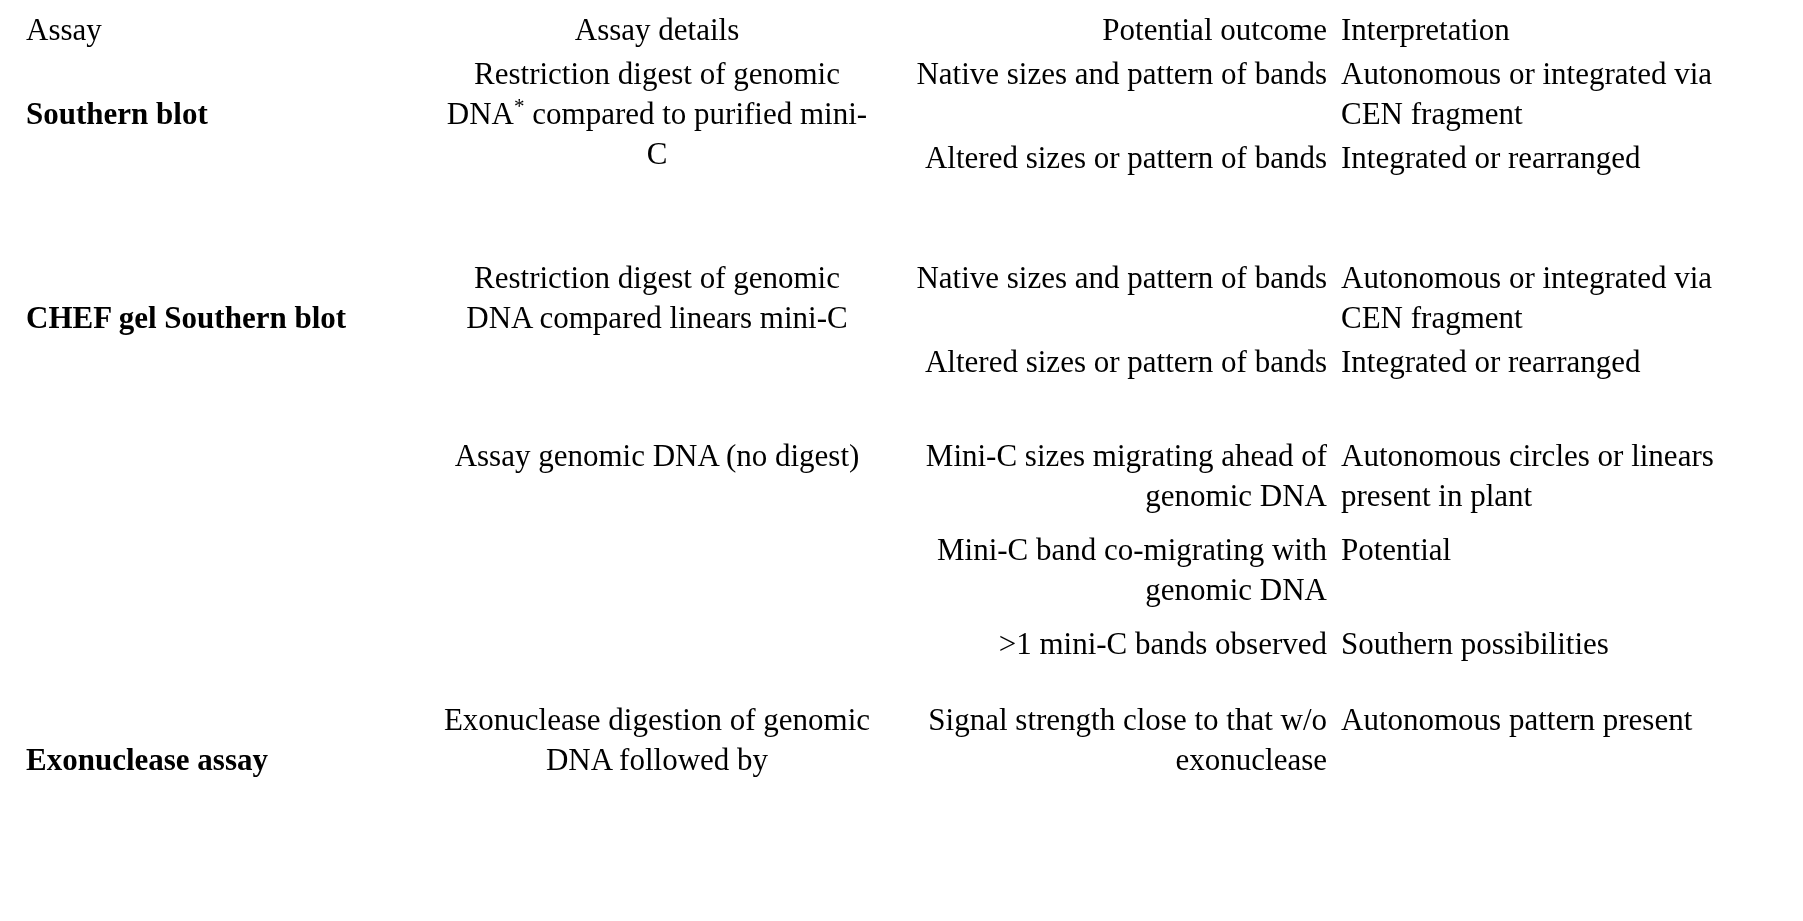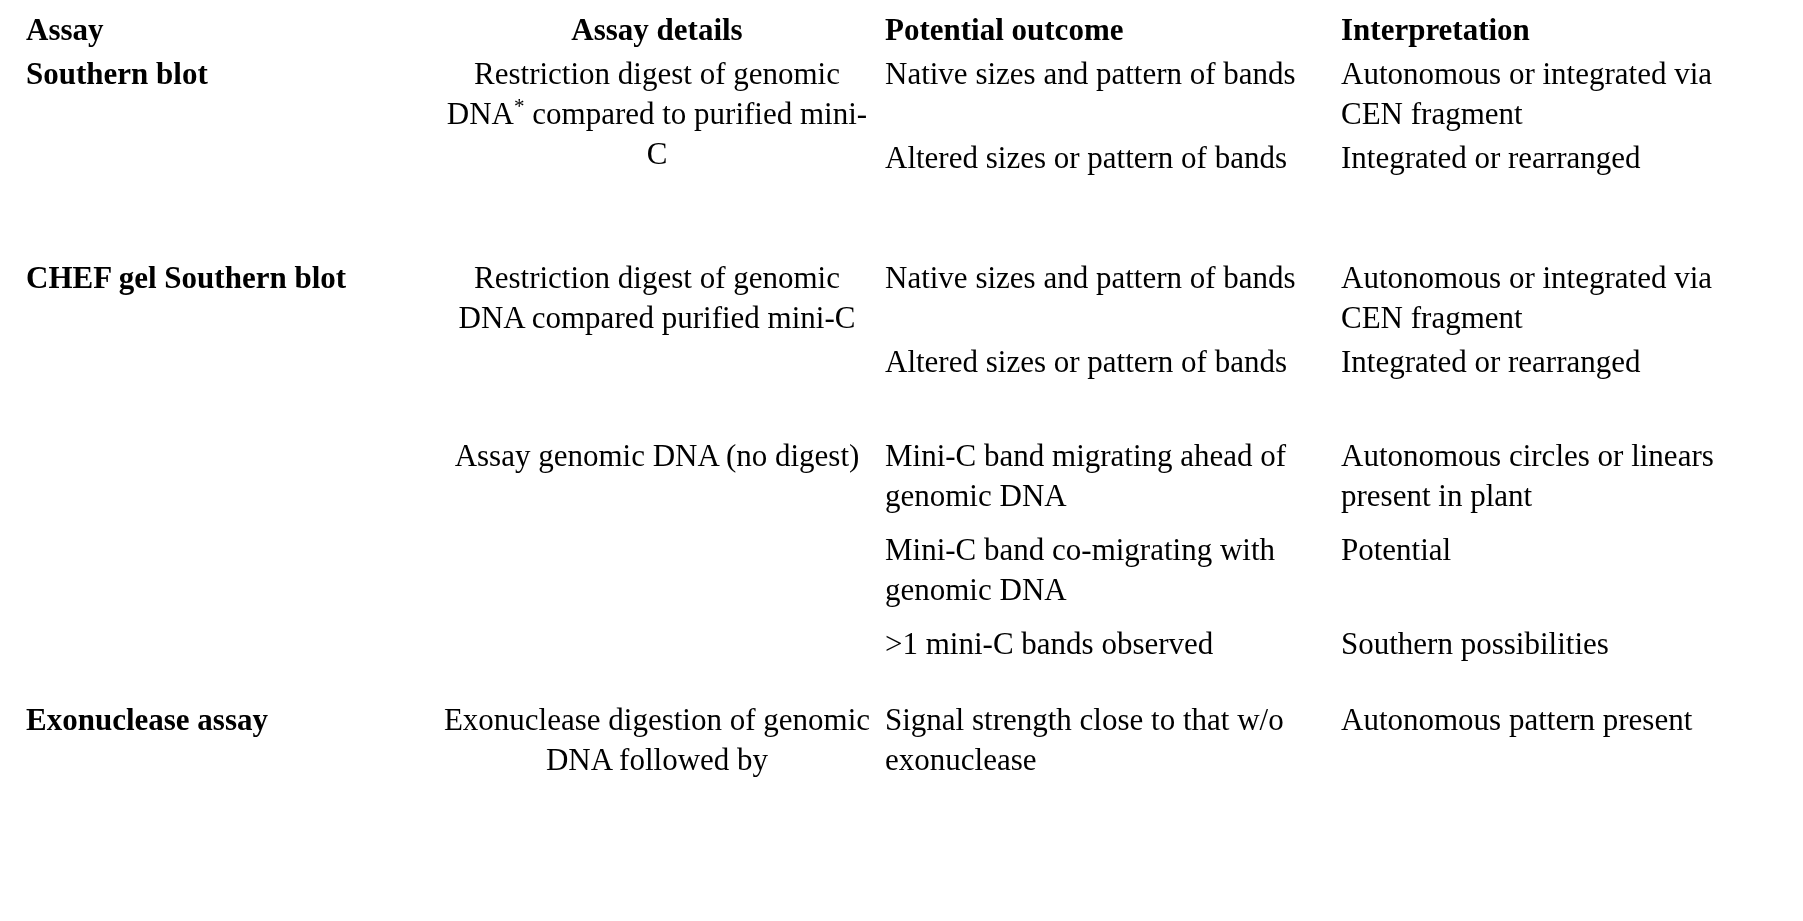--- a/index.html
+++ b/index.html
@@ -25,37 +25,37 @@
   
   col.c1{width:417px;}
   col.c2{width:442px;}
   col.c3{width:456px;}
   col.c4{width:453px;}
 
   
   .clip{overflow:hidden;}
   .c1 .clip{width:403px;}
   .c2 .clip{width:428px;text-align:center;}
-  .c3 .clip{width:442px;}
+  .c3 .clip{width:442px;text-align:right;}
   .c4 .clip{width:439px;}
 
-  .hdr td{font-weight:bold;font-size:34px;line-height:46px;padding-top:0;padding-bottom:0;}
+  .hdr td{font-weight:normal;font-size:34px;line-height:46px;padding-top:0;padding-bottom:0;}
   .bold{font-weight:bold;}
 
   
   .bl{border-left:4px solid #000;}
   .br{border-right:4px solid #000;}
   .bt{border-top:4px solid #000;}
   .bb{border-bottom:4px solid #000;}
   .bbn{border-bottom:3px solid #000;}
   .bln{border-left:3px solid #000;}
 
   .spacer td{height:22px;padding:0;}
   sup.star{font-size:21px;line-height:0;vertical-align:super;}
-  .nowrapcell{white-space:nowrap;}
+  .nowrapcell{white-space:nowrap;margin-top:40px;}
 </style>
 </head>
 <body>
 
 <div id="sheet">
   <table class="tbl">
     <colgroup>
       <col class="c1">
         <col class="c2">
         <col class="c3">
@@ -106,21 +106,21 @@
         <td class="bb"></td>
         <td class="bb"></td>
         <td class="bb br"></td>
       </tr>
 
       <tr>
         <td class="c1 bl" rowspan="5">
           <div class="clip nowrapcell"><span class="bold">CHEF gel Southern blot</span></div>
         </td>
         <td class="c2 bln bbn" rowspan="2" style="height:90px;">
-          <div class="clip"><span>Restriction digest of genomic DNA compared purified mini-C</span></div>
+          <div class="clip"><span>Restriction digest of genomic DNA compared linears mini-C</span></div>
         </td>
         <td class="c3 bln bbn">
           <div class="clip"><span>Native sizes and pattern of bands</span></div>
         </td>
         <td class="c4 bln bbn br">
           <div class="clip"><span>Autonomous or integrated via CEN fragment</span></div>
         </td>
       </tr>
       <tr>
         <td class="c3 bln bbn" style="height:90px;">
@@ -129,21 +129,21 @@
         <td class="c4 bln bbn br">
           <div class="clip"><span>Integrated or rearranged</span></div>
         </td>
       </tr>
 
       <tr>
         <td class="c2 bln bb" rowspan="3">
           <div class="clip"><span>Assay genomic DNA (no digest)</span></div>
         </td>
         <td class="c3 bln bbn" style="height:90px;">
-          <div class="clip"><span>Mini-C band migrating ahead of genomic DNA</span></div>
+          <div class="clip"><span>Mini-C sizes migrating ahead of genomic DNA</span></div>
         </td>
         <td class="c4 bln bbn br">
           <div class="clip"><span>Autonomous circles or linears present in plant</span></div>
         </td>
       </tr>
       <tr>
         <td class="c3 bln bbn" style="height:90px;">
           <div class="clip"><span>Mini-C band co-migrating with genomic DNA</span></div>
         </td>
         <td class="c4 bln bbn br">

